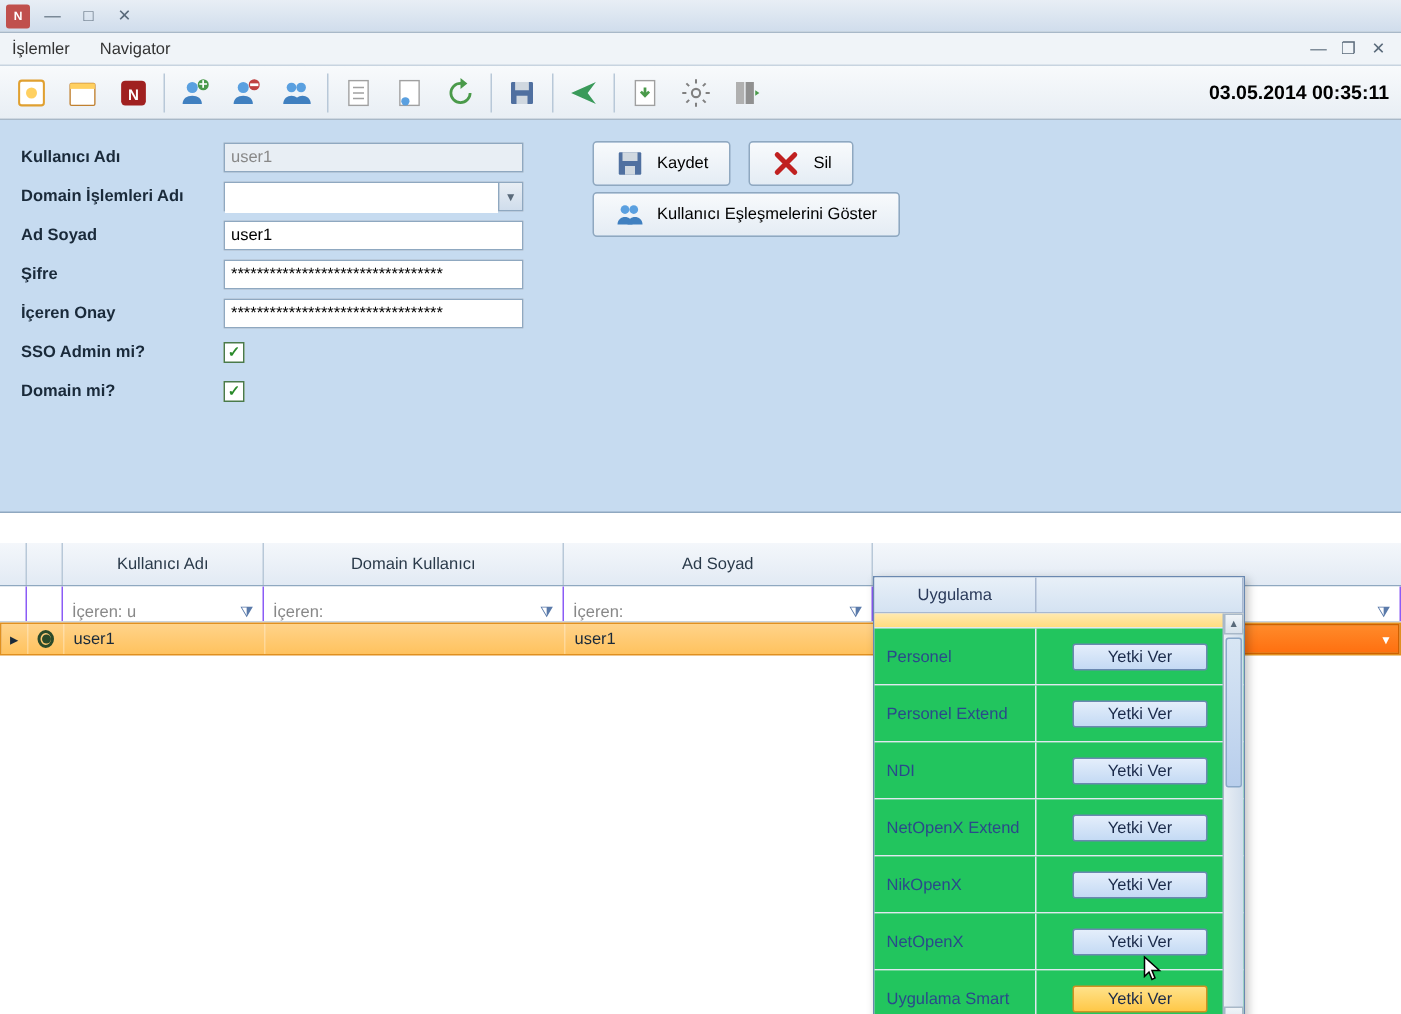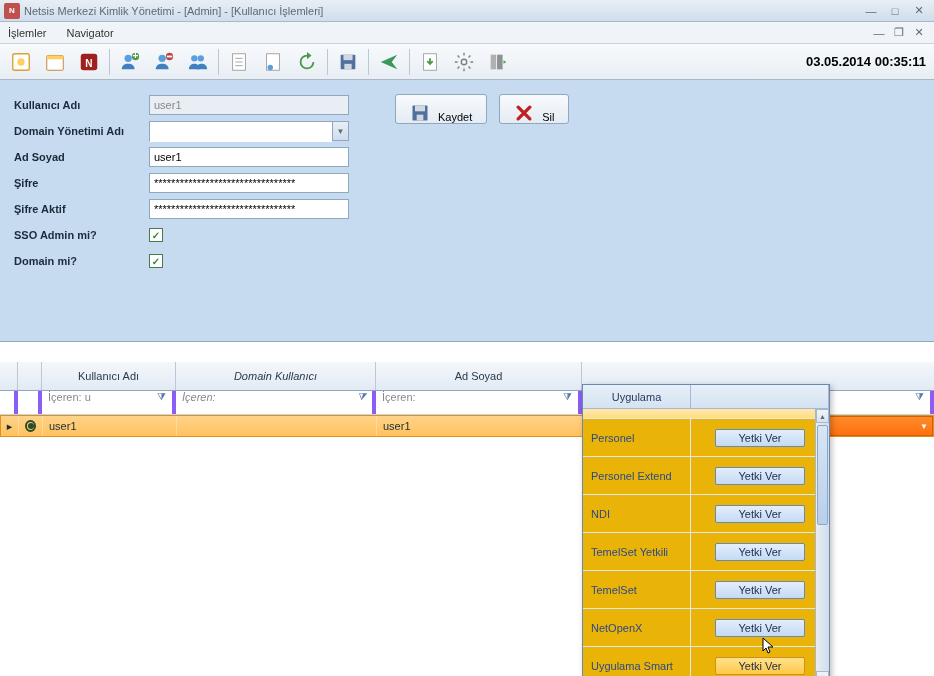--- a/index.html
+++ b/index.html
@@ -26,63 +26,62 @@
 .form-row label { width: 135px; font-weight: bold; color: #1a2a3a; }
 .form-row input[type=text], .form-row input[type=password] { width: 200px; height: 20px; border: 1px solid #8fa8c0; padding: 0 4px; background: #fff; }
 .form-row input[readonly] { background: #e8eef4; color: #888; }
 .form-row .combo { width: 200px; height: 20px; border: 1px solid #8fa8c0; background: #fff; display: flex; }
 .form-row .combo input { flex: 1; border: none; padding: 0 4px; }
 .form-row .combo .dd { width: 16px; background: linear-gradient(#e8eef4,#d0ddec); border-left: 1px solid #8fa8c0; display:flex;align-items:center;justify-content:center;color:#5a6a7a;font-size:8px;cursor:pointer; }
 .form-row .chk { width: 14px; height: 14px; border: 1px solid #4a7a4a; background: #fff; display:flex;align-items:center;justify-content:center;color:#2a8a2a;font-weight:bold;font-size:10px; }
 
 .form-buttons { position: absolute; left: 395px; top: 14px; display: flex; gap: 12px; }
 .form-buttons2 { position: absolute; left: 395px; top: 48px; }
-.bigbtn { height: 30px; padding: 0 14px; background: linear-gradient(#f8fafc,#e4ecf4); border: 1px solid #8fa8c0; border-radius: 3px; display: flex; align-items: flex-end; gap: 8px; cursor: pointer; }
+.bigbtn { height: 30px; padding: 0 14px; background: linear-gradient(#f8fafc,#e4ecf4); border: 1px solid #8fa8c0; border-radius: 3px; display: flex; align-items: center; gap: 8px; cursor: pointer; }
 .bigbtn .bi { width: 20px; height: 20px; display:flex;align-items:center;justify-content:center; }
 
 .grid-wrap { position: relative; }
 .grid-hdr { height: 29px; background: linear-gradient(#f4f7fb,#e2eaf4); border-bottom: 1px solid #8fa8c0; display: flex; }
 .grid-hdr .gh { border-right: 1px solid #b8c8d8; display:flex;align-items:center;justify-content:center;color:#2a3a4a; }
 .grid-filter { height: 24px; background: #fff; border-bottom: 1px solid #c8d4e0; display: flex; }
-.grid-filter .gf { border-right: 4px solid #8b5cf6; display:flex;align-items:flex-start;padding:0 6px;color:#888;position:relative; }
+.grid-filter .gf { border-right: 1px solid #8b5cf6; display:flex;align-items:flex-end;padding:0 6px;color:#888;position:relative; }
 .grid-filter .gf .funnel { position: absolute; right: 6px; color: #5a7aaa; font-size: 10px; }
 .grid-row { height: 22px; display: flex; background: linear-gradient(#ffd38a,#ffc25e); border: 1px solid #e09020; }
 .grid-row .gc { border-right: 1px solid rgba(255,255,255,0.3); display:flex;align-items:center;padding:0 6px;color:#1a2a3a; }
 .grid-row .sel-ind { display:flex;align-items:center;justify-content:center; }
 .grid-row .radio { width:12px;height:12px;border:2px solid #2a4a2a;border-radius:50%;display:flex;align-items:center;justify-content:center; }
 .grid-row .radio::after { content:'';width:6px;height:6px;background:#2a4a2a;border-radius:50%; }
 
-.c0{width:18px;} .c1{width:24px;} .c2{width:134px;} .c3{width:200px;font-style:italic;} .c4{width:206px;} .c5{flex:1;}
+.c0{width:18px;} .c1{width:24px;} .c2{width:134px;} .c3{width:200px;} .c4{width:206px;} .c5{flex:1;}
 
 .gc.c5.editor { background: linear-gradient(#ff8a2a,#ff7010); color:#fff; border:1px solid #d06000; justify-content:center; position:relative; }
 .gc.c5.editor .dd { position:absolute; right:4px; color:#fff; font-size:8px; }
 
 .dropdown { position: absolute; left: 582px; top: 22px; width: 248px; background: #fff; border: 1px solid #6a88b0; box-shadow: 2px 2px 6px rgba(0,0,0,0.25); }
 .dropdown .dh { height: 24px; display:flex; background: linear-gradient(#e8f0f8,#d4e2f2); border-bottom:1px solid #a8b8d0; }
 .dropdown .dh .dhc { border-right:1px solid #a8b8d0; display:flex;align-items:center;justify-content:center;color:#2a3a5a; }
 .dropdown .dh .dhc.a{width:108px;} .dropdown .dh .dhc.b{flex:1;}
-.dropdown .drow { height: 38px; display:flex; background:#eab308; border-bottom:1px solid #e0e8f0; }
+.dropdown .drow { height: 38px; display:flex; background:#22c55e; border-bottom:1px solid #e0e8f0; }
 .dropdown .drow.first { height: 10px; background: linear-gradient(#ffe9b0,#ffdc80); }
 .dropdown .drow .dn { width:108px; padding:0 8px; display:flex;align-items:center;color:#2a4a8a; border-right:1px solid #e0e8f0; }
 .dropdown .drow .db { flex:1; display:flex;align-items:center;justify-content:center;padding:0 4px; }
 .dropdown .drow .db .ybtn { width: 90px; height: 18px; background: linear-gradient(#e4eefb,#c4daf4); border:1px solid #6a88b0; border-radius:2px; display:flex;align-items:center;justify-content:center;color:#1a2a4a;cursor:pointer; }
 .dropdown .drow .db .ybtn.hot { background: linear-gradient(#ffe28a,#ffc848); border-color:#d09020; }
 .dropdown .scr { width:14px; background: linear-gradient(90deg,#e8eef4,#d0ddec); border-left:1px solid #a8b8c8; position:absolute; right:0; top:24px; bottom:0; }
 .dropdown .scr .sbtn { height:14px; background:linear-gradient(#f0f4f8,#d8e2ec); border:1px solid #a8b8c8; display:flex;align-items:center;justify-content:center;font-size:7px;color:#5a6a7a; }
 .dropdown .scr .thumb { position:absolute; left:1px; right:1px; top:16px; height:100px; background:linear-gradient(#d8e6f4,#b8ceec); border:1px solid #8aa8c8; border-radius:2px; }
 .dropdown .scr .sbtn.dn{position:absolute;bottom:0;left:0;right:0;}
 
 .cursor { position:absolute; left:762px; top:637px; width:14px; height:18px; pointer-events:none; }
 </style>
 </head>
 <body>
 
 <div class="titlebar">
   <span class="icon">N</span>
-  <span class="title">Netsis Merkezi Kimlik Yönetimi - [Admin] - [Kullanıcı İşlemleri]</span>
   <div class="winctl">
     <span>—</span>
     <span>□</span>
     <span>✕</span>
   </div>
 </div>
 
 <div class="menubar">
   <span class="item">İşlemler</span>
   <span class="item">Navigator</span>
@@ -193,36 +192,36 @@
     </div>
   <span class="ts">03.05.2014 00:35:11</span>
 </div>
 
 <div class="form-area">
   <div class="form-row">
     <label>Kullanıcı Adı</label>
     <input type="text" readonly="" value="user1" style="">
   </div>
   <div class="form-row">
-    <label>Domain Yönetimi Adı</label>
+    <label>Domain İşlemleri Adı</label>
     <div class="combo">
       <input type="text" value="" style="">
       <span class="dd">▼</span>
     </div>
   </div>
   <div class="form-row">
     <label>Ad Soyad</label>
     <input type="text" value="user1" style="">
   </div>
   <div class="form-row">
     <label>Şifre</label>
     <input type="text" value="*********************************" style="">
   </div>
   <div class="form-row">
-    <label>Şifre Aktif</label>
+    <label>İçeren Onay</label>
     <input type="text" value="*********************************" style="">
   </div>
   <div class="form-row">
     <label>SSO Admin mi?</label>
     <span class="chk">✓</span>
   </div>
   <div class="form-row">
     <label>Domain mi?</label>
     <span class="chk">✓</span>
   </div>
@@ -240,20 +239,33 @@
     </div>
     <div class="bigbtn">
       <span class="bi">
           <svg viewBox="0 0 24 24" width="20" height="20">
             <path d="M5 5l14 14M19 5L5 19" stroke="#c02020" stroke-width="4" stroke-linecap="round"></path>
           </svg>
         </span>
       <span>Sil</span>
     </div>
   </div>
+  <div class="form-buttons2">
+    <div class="bigbtn">
+      <span class="bi">
+          <svg viewBox="0 0 24 24" width="20" height="20">
+            <circle cx="8" cy="8" r="3.5" fill="#5aa0e0"></circle>
+            <circle cx="15" cy="8" r="3.5" fill="#5aa0e0"></circle>
+            <path d="M2 20c0-4 3-6 6-6s6 2 6 6z" fill="#4080c0"></path>
+            <path d="M10 20c0-4 3-6 6-6s6 2 6 6z" fill="#4080c0"></path>
+          </svg>
+        </span>
+      <span>Kullanıcı Eşleşmelerini Göster</span>
+    </div>
+  </div>
 </div>
 
 <div style="height:20px;background:#fff;"></div>
 
 <div class="grid-wrap">
   <div class="grid-hdr">
     <div class="gh c0"></div>
     <div class="gh c1"></div>
     <div class="gh c2">Kullanıcı Adı</div>
     <div class="gh c3">Domain Kullanıcı</div>
@@ -309,27 +321,27 @@
             <div class="ybtn">Yetki Ver</div>
           </div>
         </div>
         <div class="drow">
           <div class="dn">NDI</div>
           <div class="db">
             <div class="ybtn">Yetki Ver</div>
           </div>
         </div>
         <div class="drow">
-          <div class="dn">TemelSet Yetkili</div>
-          <div class="db">
-            <div class="ybtn">Yetki Ver</div>
-          </div>
-        </div>
-        <div class="drow">
-          <div class="dn">TemelSet</div>
+          <div class="dn">NetOpenX Extend</div>
+          <div class="db">
+            <div class="ybtn">Yetki Ver</div>
+          </div>
+        </div>
+        <div class="drow">
+          <div class="dn">NikOpenX</div>
           <div class="db">
             <div class="ybtn">Yetki Ver</div>
           </div>
         </div>
         <div class="drow">
           <div class="dn">NetOpenX</div>
           <div class="db">
             <div class="ybtn">Yetki Ver</div>
           </div>
         </div>

